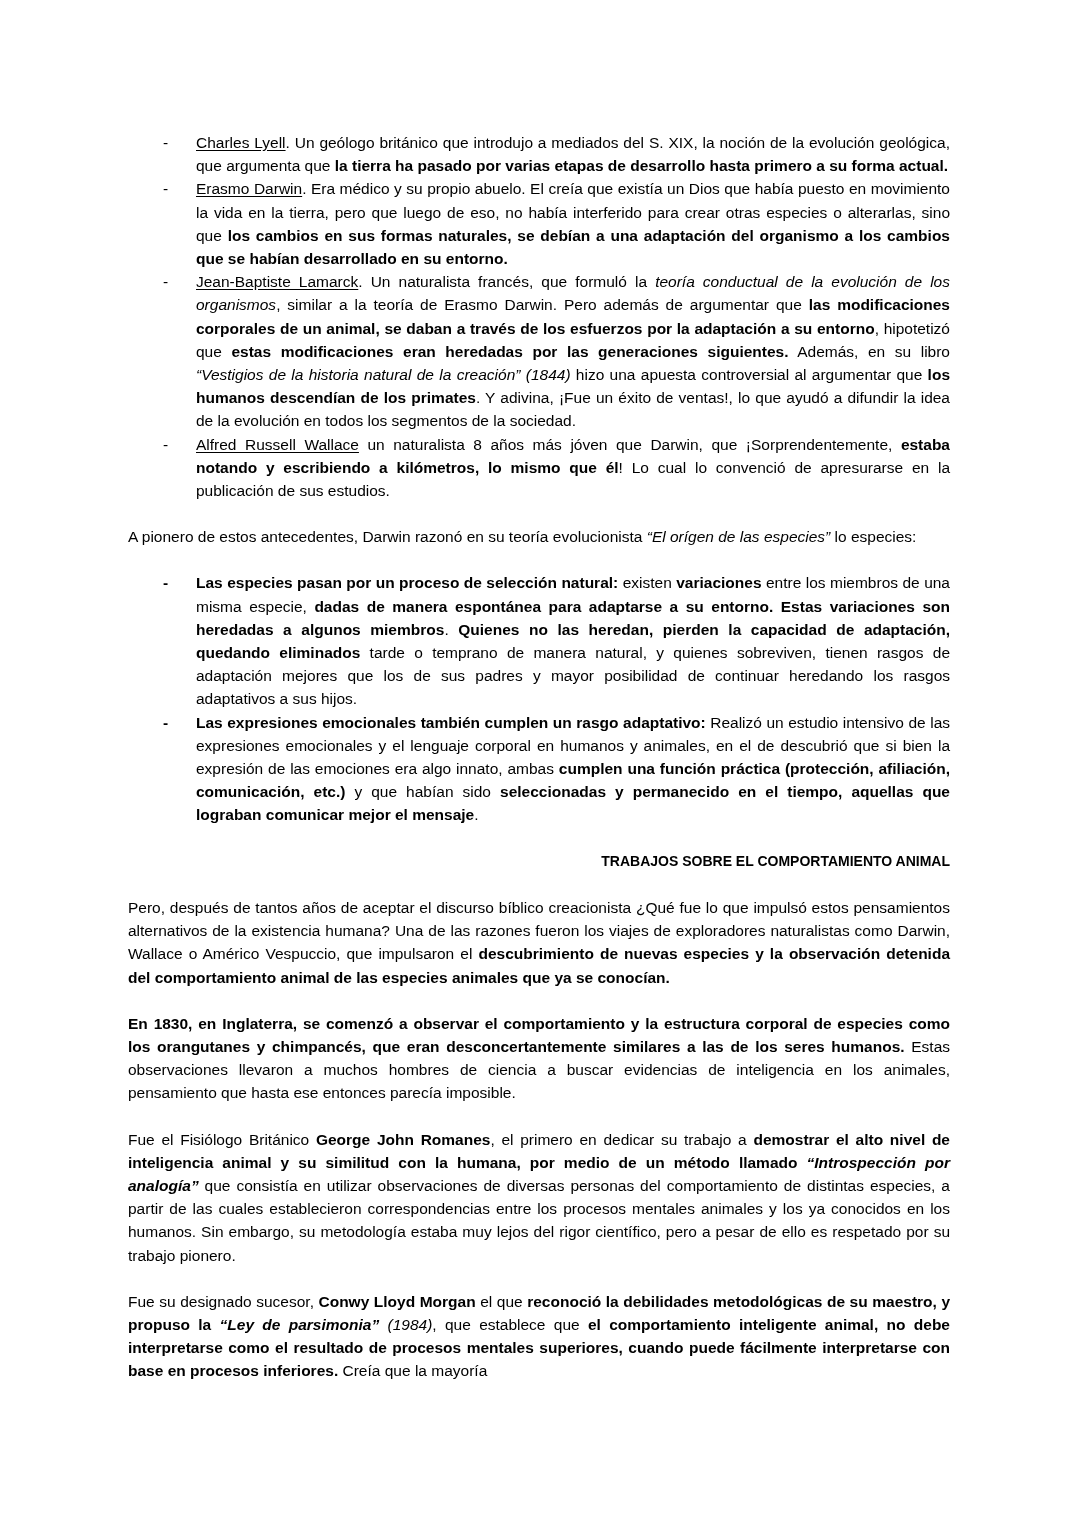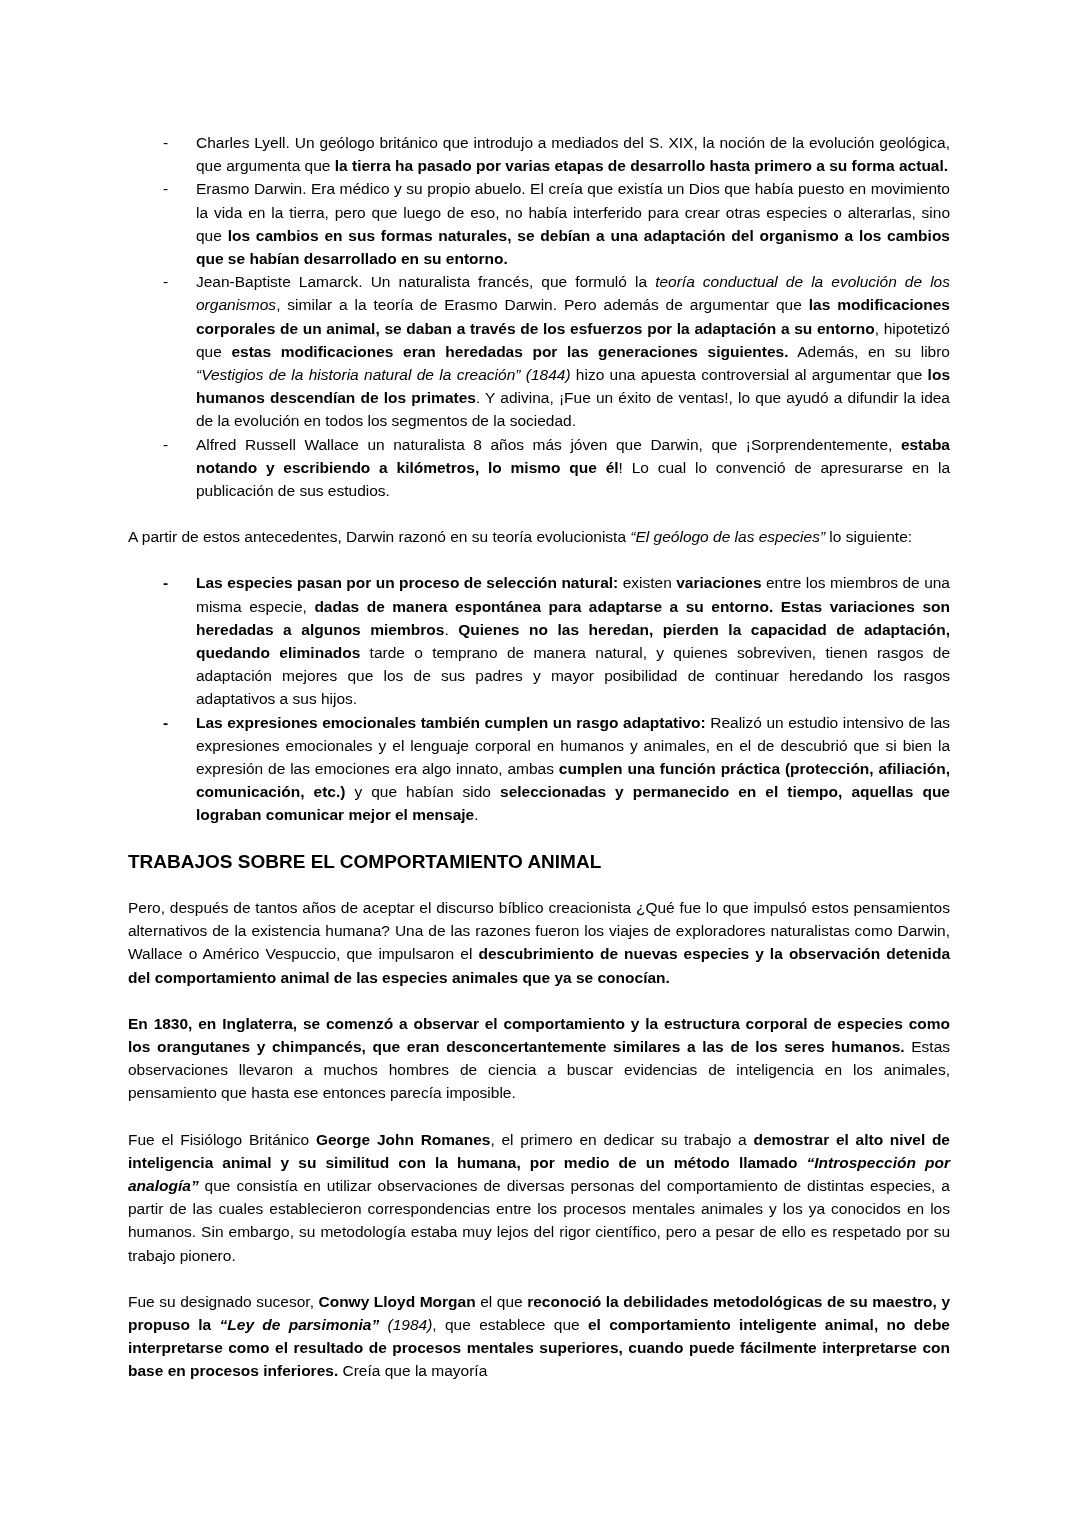--- a/index.html
+++ b/index.html
@@ -21,50 +21,50 @@
     font-size: 15.5px;
     line-height: 23.2px;
     color: #000000;
     text-align: justify;
   }
   .doc p, .doc h2, .doc .list {
     margin: 0 0 23px 0;
     padding: 0;
   }
   .doc h2 {
-    font-size: 19px;
+    font-size: 14px;
     font-weight: bold;
-    text-align: left;
+    text-align: right;
     letter-spacing: 0;
   }
   .li {
     position: relative;
     padding-left: 68px;
   }
   .marker {
     position: absolute;
     left: 35px;
     top: 0;
   }
   .b { font-weight: bold; }
   .i { font-style: italic; }
-  .u { text-underline-offset: 2px; }
+  .u { text-decoration: underline; text-underline-offset: 2px; }
 </style>
 </head>
 <body>
 
 <div class="page">
   <div class="doc" style="color: rgb(0, 0, 0);">
       <div class="list">
         <div class="li"><span class="marker">-</span><span class="u">Charles Lyell</span><span>. Un geólogo británico que introdujo a mediados del S. XIX, la noción de la evolución geológica, que argumenta que </span><span class="b">la tierra ha pasado por varias etapas de desarrollo hasta primero a su forma actual.</span></div>
         <div class="li"><span class="marker">-</span><span class="u">Erasmo Darwin</span><span>. Era médico y su propio abuelo. El creía que existía un Dios que había puesto en movimiento la vida en la tierra, pero que luego de eso, no había interferido para crear otras especies o alterarlas, sino que </span><span class="b">los cambios en sus formas naturales, se debían a una adaptación del organismo a los cambios que se habían desarrollado en su entorno.</span></div>
         <div class="li"><span class="marker">-</span><span class="u">Jean-Baptiste Lamarck</span><span>. Un naturalista francés, que formuló la </span><span class="i">teoría conductual de la evolución de los organismos</span><span>, similar a la teoría de Erasmo Darwin. Pero además de argumentar que </span><span class="b">las modificaciones corporales de un animal, se daban a través de los esfuerzos por la adaptación a su entorno</span><span>, hipotetizó que </span><span class="b">estas modificaciones eran heredadas por las generaciones siguientes.</span><span> Además, en su libro </span><span class="i">“Vestigios de la historia natural de la creación” (1844)</span><span> hizo una apuesta controversial al argumentar que </span><span class="b">los humanos descendían de los primates</span><span>. Y adivina, ¡Fue un éxito de ventas!, lo que ayudó a difundir la idea de la evolución en todos los segmentos de la sociedad.</span></div>
         <div class="li"><span class="marker">-</span><span class="u">Alfred Russell Wallace</span><span> un naturalista 8 años más jóven que Darwin, que ¡Sorprendentemente, </span><span class="b">estaba notando y escribiendo a kilómetros, lo mismo que él</span><span>! Lo cual lo convenció de apresurarse en la publicación de sus estudios.</span></div>
       </div>
-      <p><span>A partir de estos antecedentes, Darwin razonó en su teoría evolucionista </span><span class="i">“El geólogo de las especies”</span><span> lo siguiente:</span></p>
+      <p><span>A pionero de estos antecedentes, Darwin razonó en su teoría evolucionista </span><span class="i">“El orígen de las especies”</span><span> lo especies:</span></p>
       <div class="list">
         <div class="li"><span class="marker b">-</span><span class="b">Las especies pasan por un proceso de selección natural:</span><span> existen </span><span class="b">variaciones</span><span> entre los miembros de una misma especie, </span><span class="b">dadas de manera espontánea para adaptarse a su entorno. Estas variaciones son heredadas a algunos miembros</span><span>. </span><span class="b">Quienes no las heredan, pierden la capacidad de adaptación, quedando eliminados</span><span> tarde o temprano de manera natural, y quienes sobreviven, tienen rasgos de adaptación mejores que los de sus padres y mayor posibilidad de continuar heredando los rasgos adaptativos a sus hijos.</span></div>
         <div class="li"><span class="marker b">-</span><span class="b">Las expresiones emocionales también cumplen un rasgo adaptativo:</span><span> Realizó un estudio intensivo de las expresiones emocionales y el lenguaje corporal en humanos y animales, en el de descubrió que si bien la expresión de las emociones era algo innato, ambas </span><span class="b">cumplen una función práctica (protección, afiliación, comunicación, etc.)</span><span> y que habían sido </span><span class="b">seleccionadas y permanecido en el tiempo, aquellas que lograban comunicar mejor el mensaje</span><span>.</span></div>
       </div>
       <h2><span class="b">TRABAJOS SOBRE EL COMPORTAMIENTO ANIMAL</span></h2>
       <p><span>Pero, después de tantos años de aceptar el discurso bíblico creacionista ¿Qué fue lo que impulsó estos pensamientos alternativos de la existencia humana? Una de las razones fueron los viajes de exploradores naturalistas como Darwin, Wallace o Américo Vespuccio, que impulsaron el </span><span class="b">descubrimiento de nuevas especies y la observación detenida del comportamiento animal de las especies animales que ya se conocían.</span></p>
       <p><span class="b">En 1830, en Inglaterra, se comenzó a observar el comportamiento y la estructura corporal de especies como los orangutanes y chimpancés, que eran desconcertantemente similares a las de los seres humanos.</span><span> Estas observaciones llevaron a muchos hombres de ciencia a buscar evidencias de inteligencia en los animales, pensamiento que hasta ese entonces parecía imposible.</span></p>
       <p><span>Fue el Fisiólogo Británico </span><span class="b">George John Romanes</span><span>, el primero en dedicar su trabajo a </span><span class="b">demostrar el alto nivel de inteligencia animal y su similitud con la humana, por medio de un método llamado </span><span class="b i">“Introspección por analogía”</span><span> que consistía en utilizar observaciones de diversas personas del comportamiento de distintas especies, a partir de las cuales establecieron correspondencias entre los procesos mentales animales y los ya conocidos en los humanos. Sin embargo, su metodología estaba muy lejos del rigor científico, pero a pesar de ello es respetado por su trabajo pionero.</span></p>
       <p><span>Fue su designado sucesor, </span><span class="b">Conwy Lloyd Morgan</span><span> el que </span><span class="b">reconoció la debilidades metodológicas de su maestro, y propuso la </span><span class="b i">“Ley de parsimonia”</span><span class="i"> (1984)</span><span>, que establece que </span><span class="b">el comportamiento inteligente animal, no debe interpretarse como el resultado de procesos mentales superiores, cuando puede fácilmente interpretarse con base en procesos inferiores.</span><span> Creía que la mayoría</span></p>
     </div>

